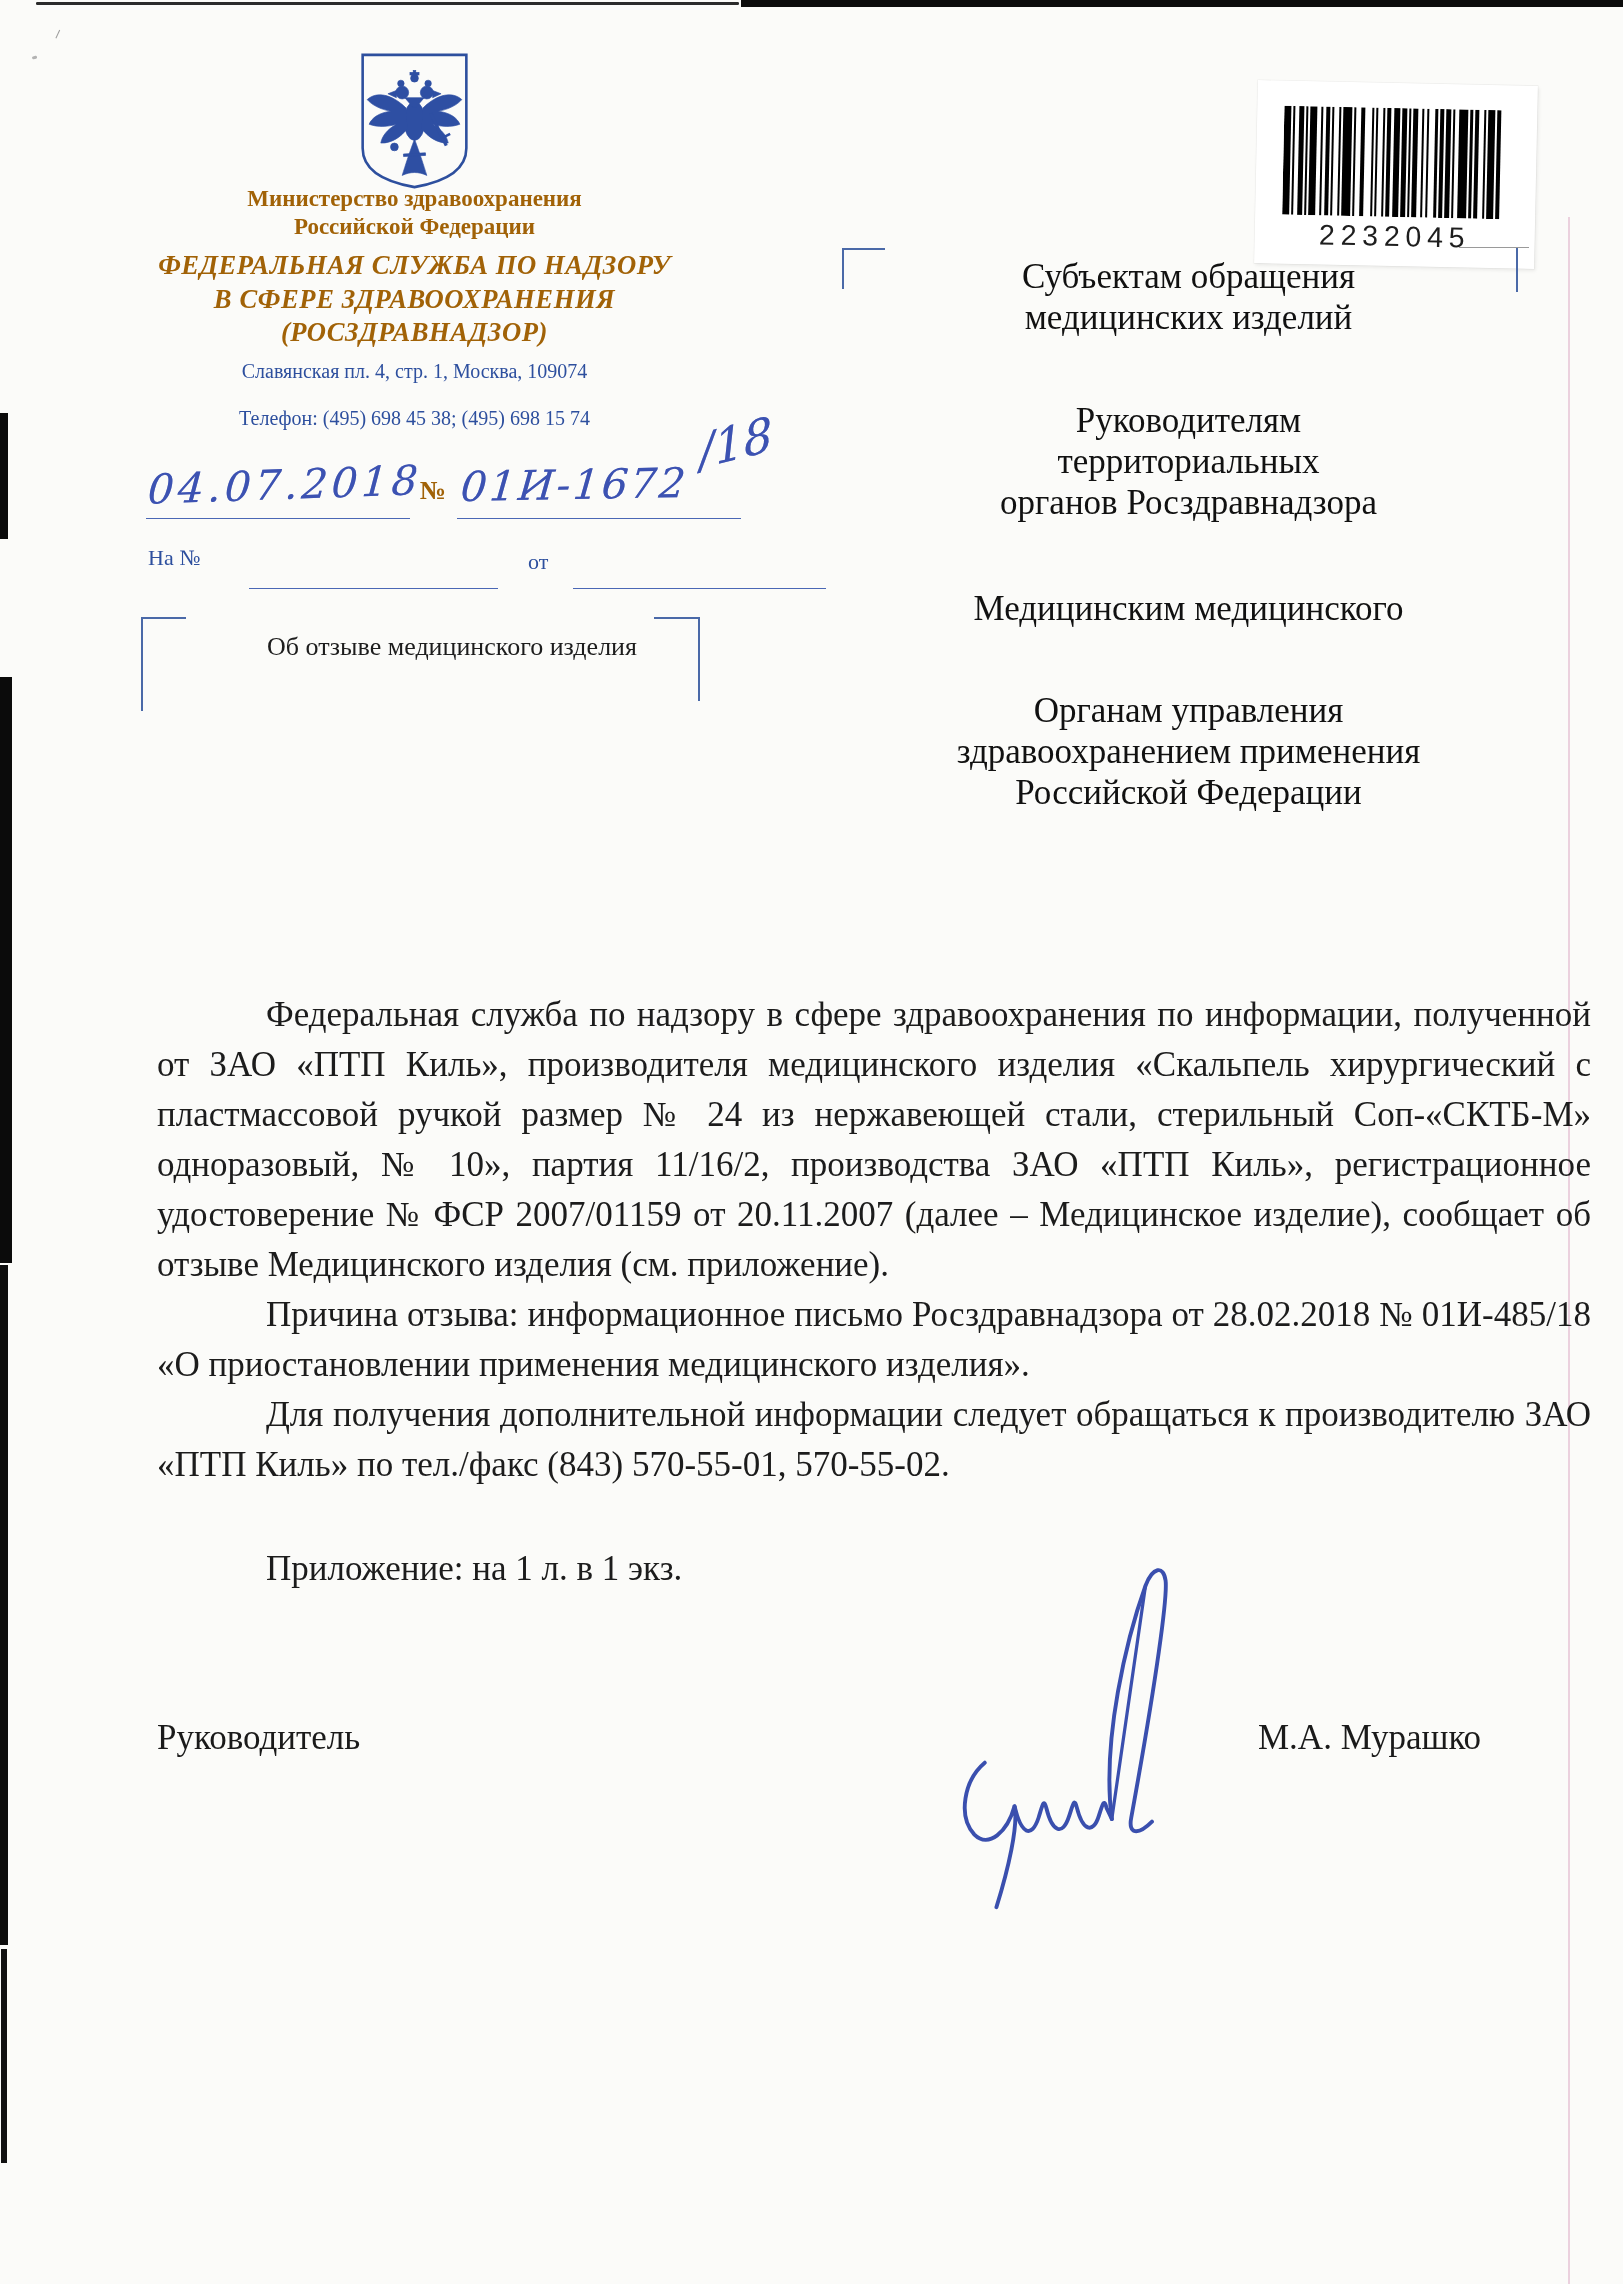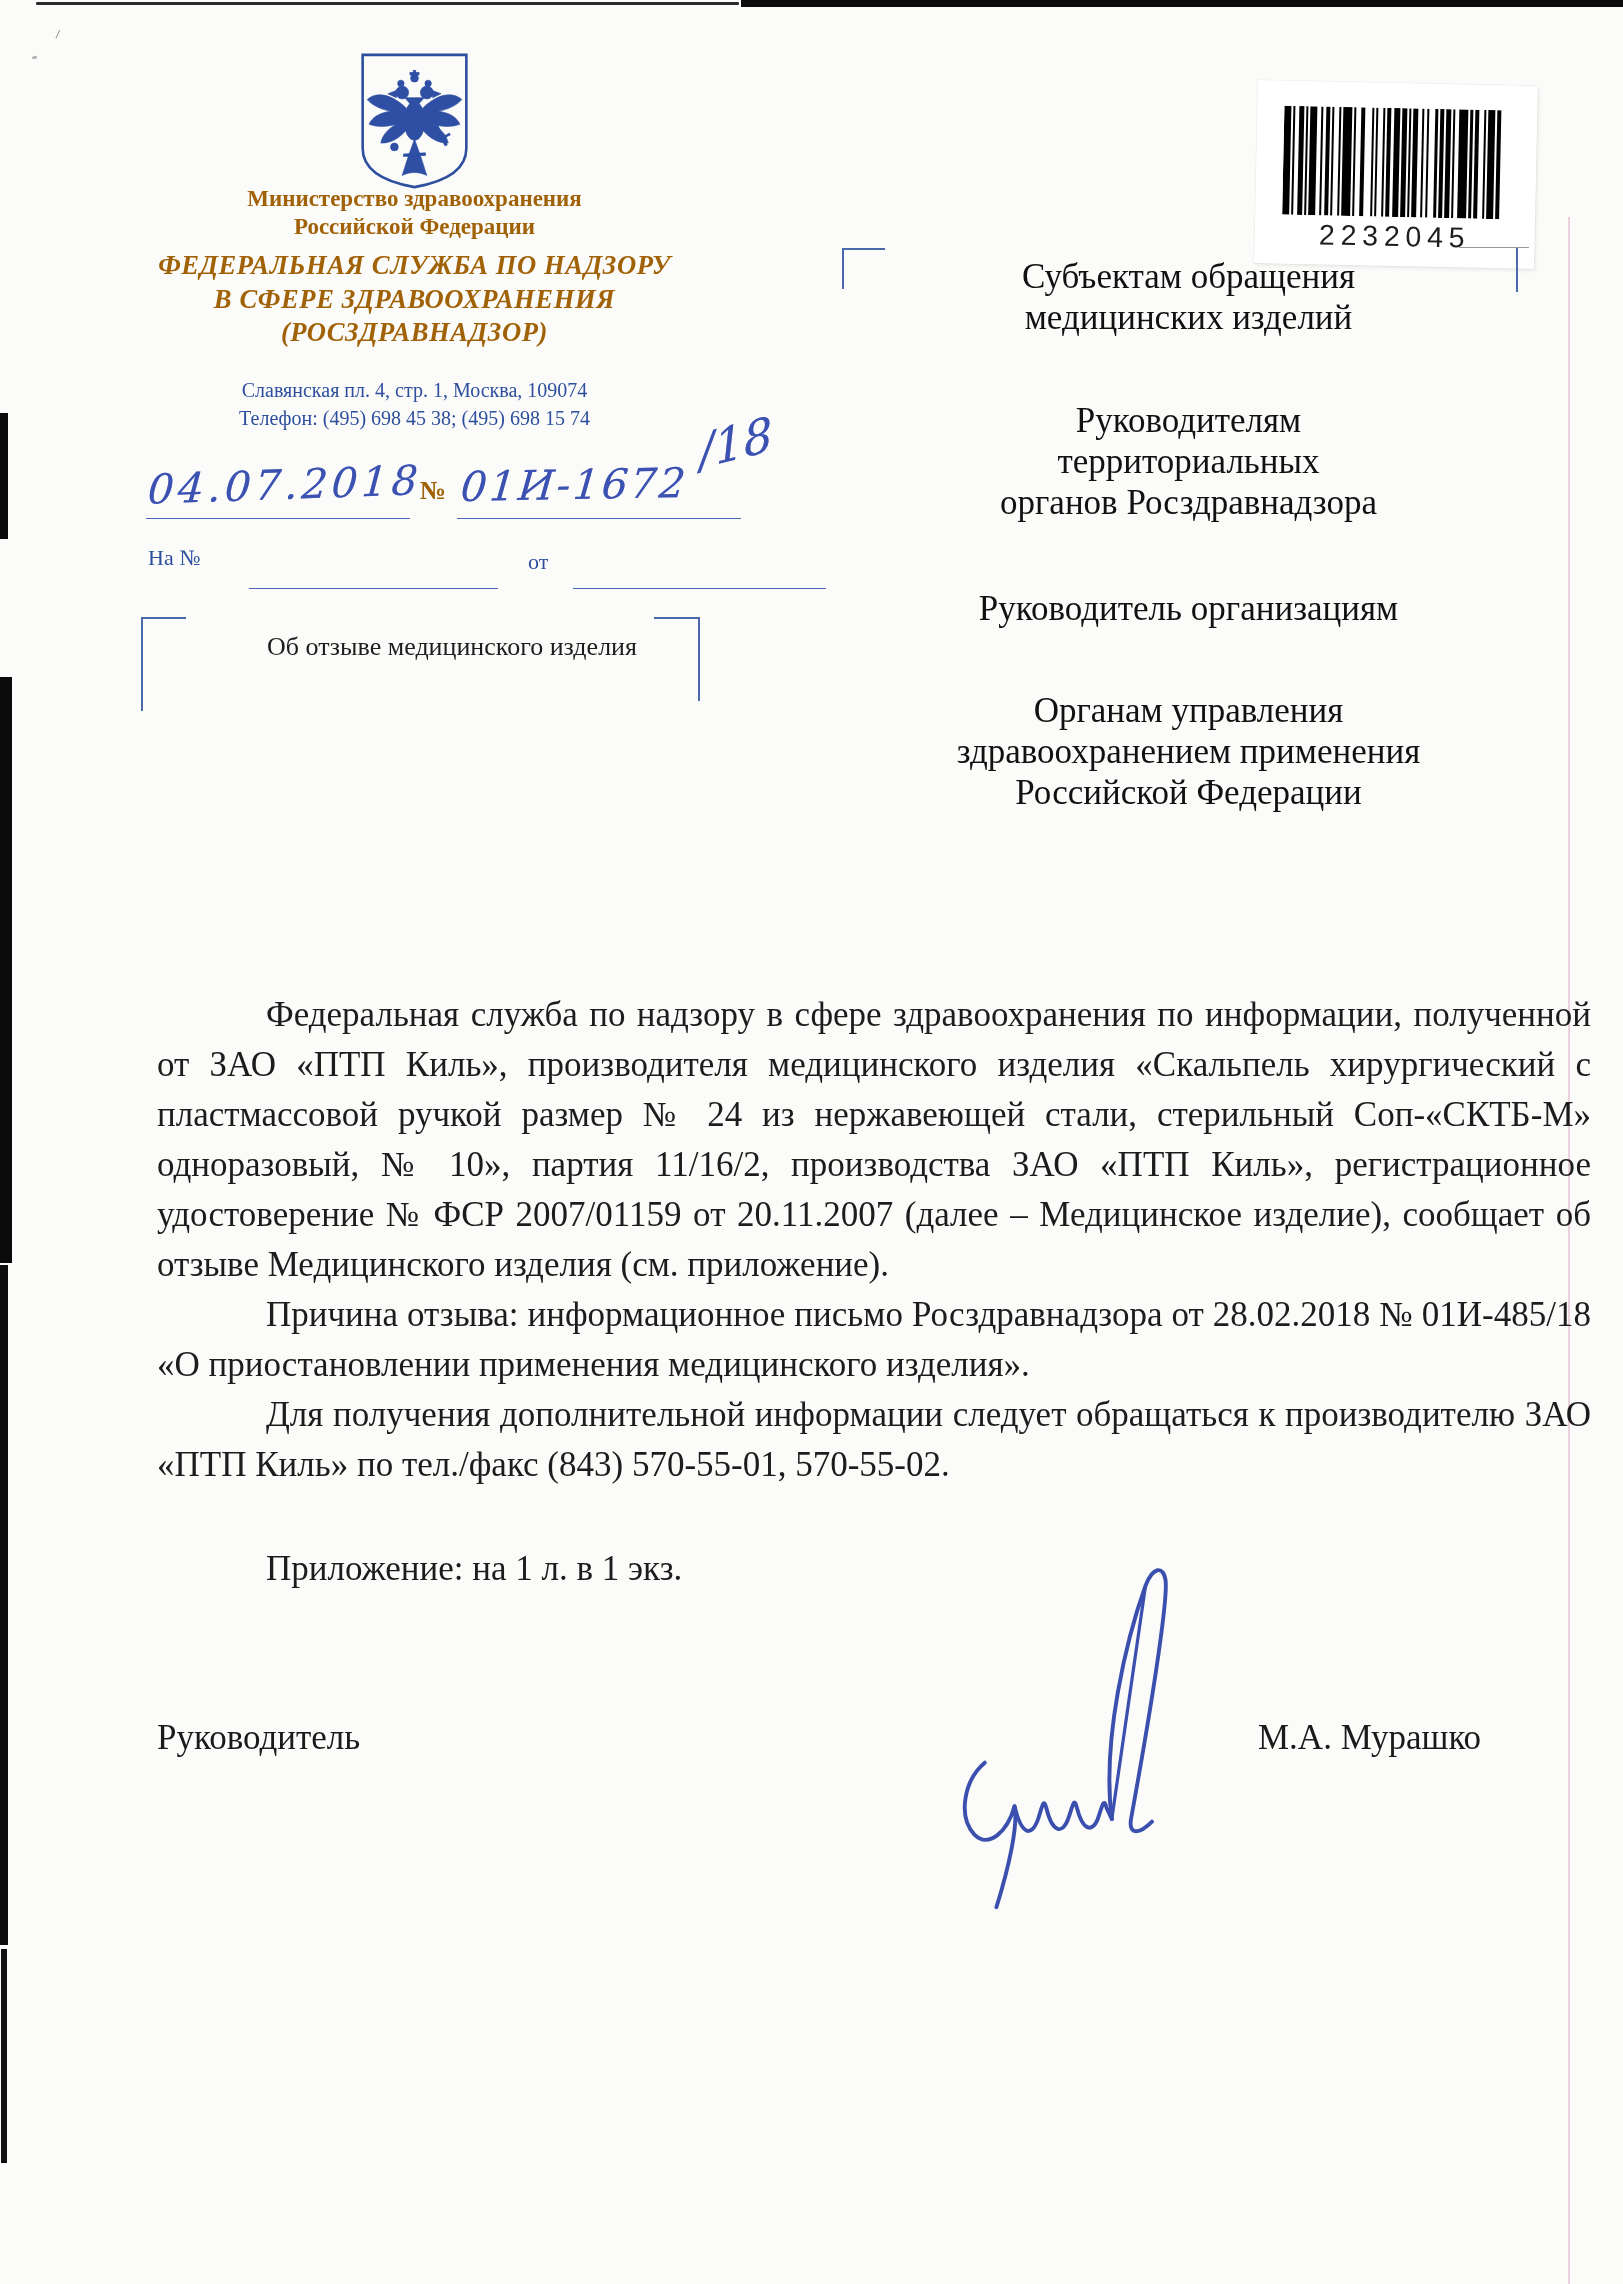--- a/index.html
+++ b/index.html
@@ -102,21 +102,21 @@
       <path d="M112,96 L136,146" stroke-width="5" fill="none"></path>
       <path d="M130,134 l12,-6" stroke-width="4" fill="none"></path>
     </g>
   </svg>
 
   <div class="lh-line lh-ministry blue" style="top:186px">Министерство здравоохранения</div>
   <div class="lh-line lh-ministry blue" style="top:214px">Российской Федерации</div>
   <div class="lh-line lh-service blue" style="top:250px">ФЕДЕРАЛЬНАЯ СЛУЖБА ПО НАДЗОРУ</div>
   <div class="lh-line lh-service blue" style="top:284px">В СФЕРЕ ЗДРАВООХРАНЕНИЯ</div>
   <div class="lh-line lh-service blue" style="top:317px">(РОСЗДРАВНАДЗОР)</div>
-  <div class="lh-small" style="top:379px">Славянская пл. 4, стр. 1, Москва, 109074</div>
+  <div class="lh-small" style="top:360px">Славянская пл. 4, стр. 1, Москва, 109074</div>
   <div class="lh-small" style="top:407px">Телефон: (495) 698 45 38; (495) 698 15 74</div>
 
   <div class="hand hand-date">04.07.2018</div>
   <div class="num-sign blue">№</div>
   <div class="hand hand-num">01И-1672</div>
   <div class="hand hand-slash">/18</div>
   <div class="u-line u-date"></div>
   <div class="u-line u-num"></div>
 
   <div class="na-label" style="left:148px;top:545px">На №</div>
@@ -144,21 +144,21 @@
     <div class="rec-group" style="top:0">
       <div class="rec-line">Субъектам обращения</div>
       <div class="rec-line">медицинских изделий</div>
     </div>
     <div class="rec-group" style="top:144px">
       <div class="rec-line">Руководителям</div>
       <div class="rec-line">территориальных</div>
       <div class="rec-line">органов Росздравнадзора</div>
     </div>
     <div class="rec-group" style="top:332px">
-      <div class="rec-line">Руководитель организациям</div>
+      <div class="rec-line">Медицинским медицинского</div>
     </div>
     <div class="rec-group" style="top:434px">
       <div class="rec-line">Органам управления</div>
       <div class="rec-line">здравоохранением применения</div>
       <div class="rec-line">Российской Федерации</div>
     </div>
   </div>
 
   <div class="body-text">
     <p>Федеральная служба по надзору в сфере здравоохранения по информации, полученной от ЗАО «ПТП Киль», производителя медицинского изделия «Скальпель хирургический с пластмассовой ручкой размер № 24 из нержавеющей стали, стерильный Соп-«СКТБ-М» одноразовый, № 10», партия 11/16/2, производства ЗАО «ПТП Киль», регистрационное удостоверение № ФСР 2007/01159 от 20.11.2007 (далее – Медицинское изделие), сообщает об отзыве Медицинского изделия (см. приложение).</p>

